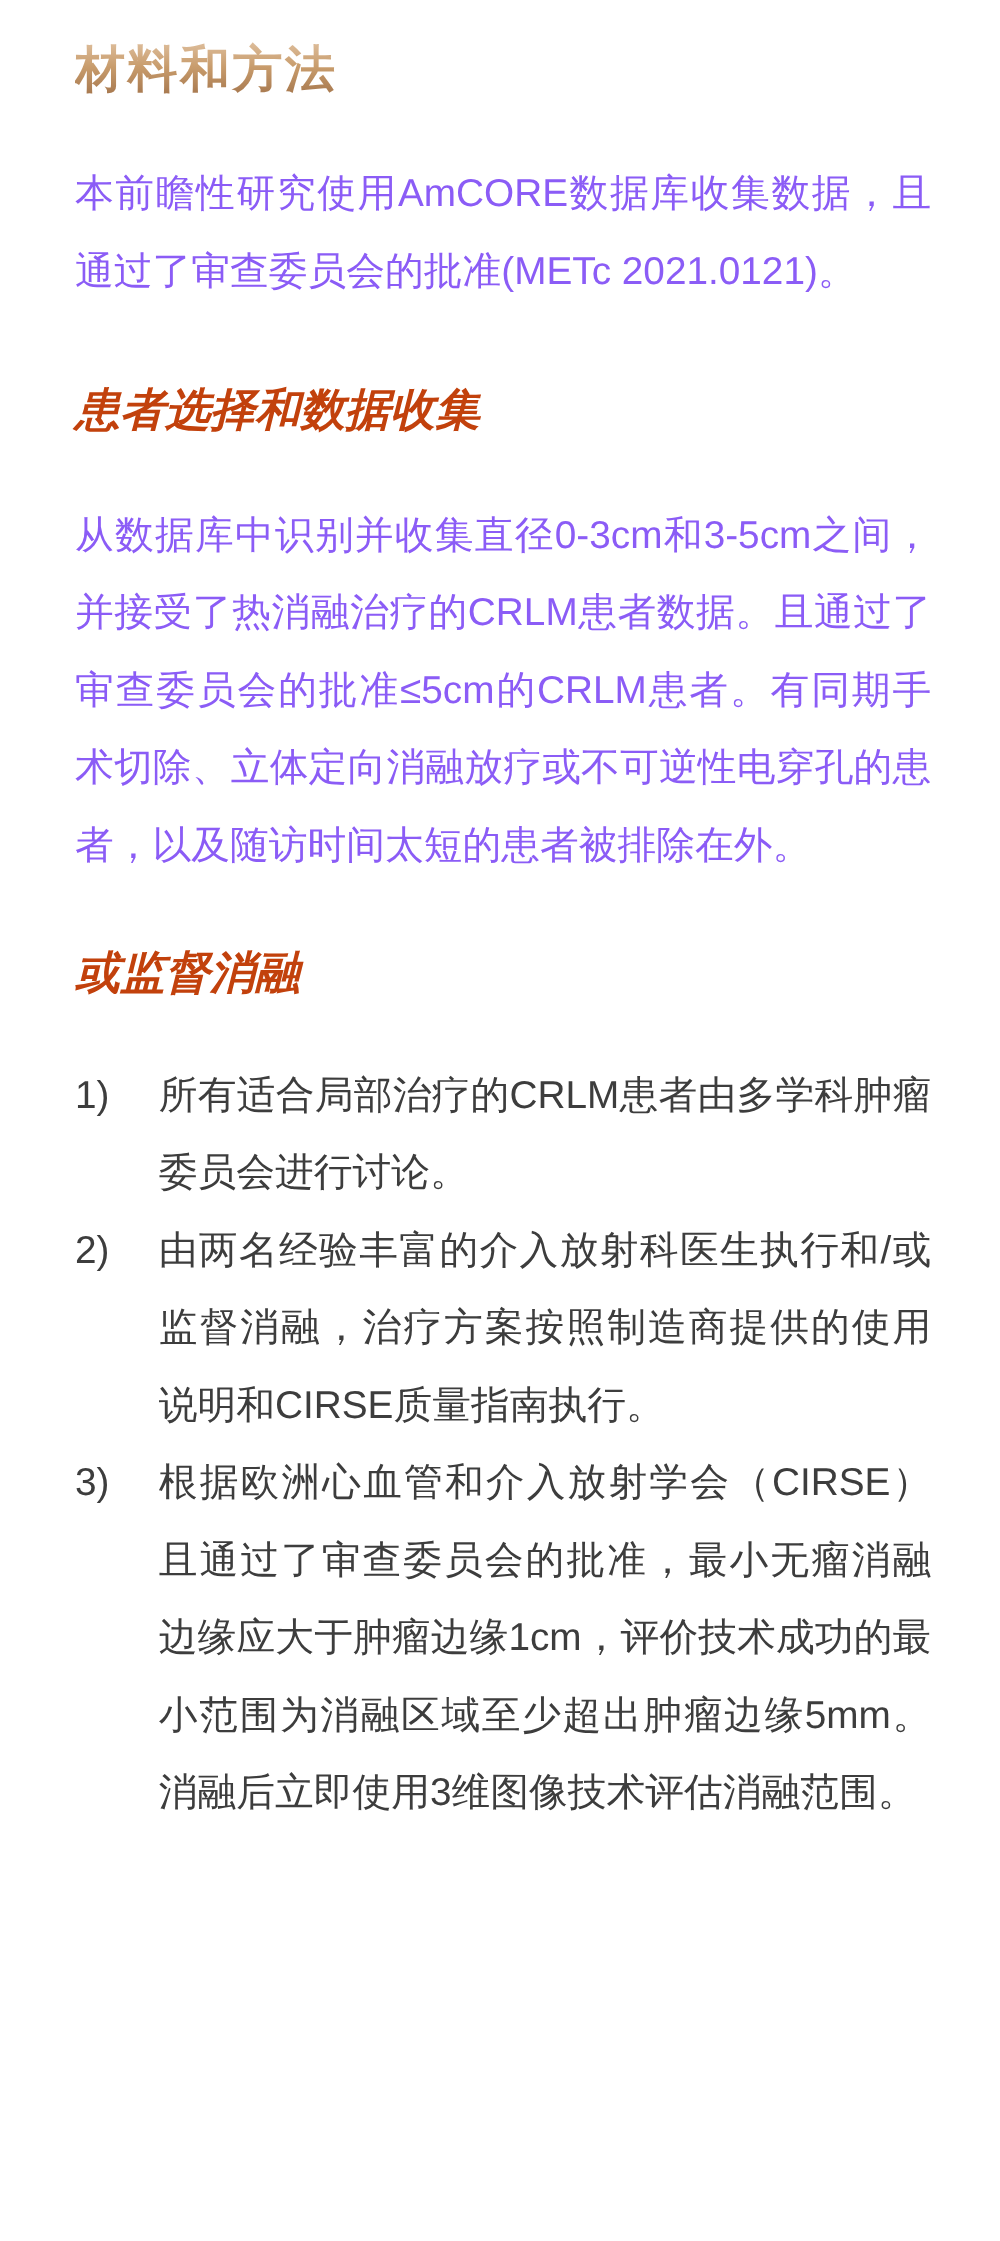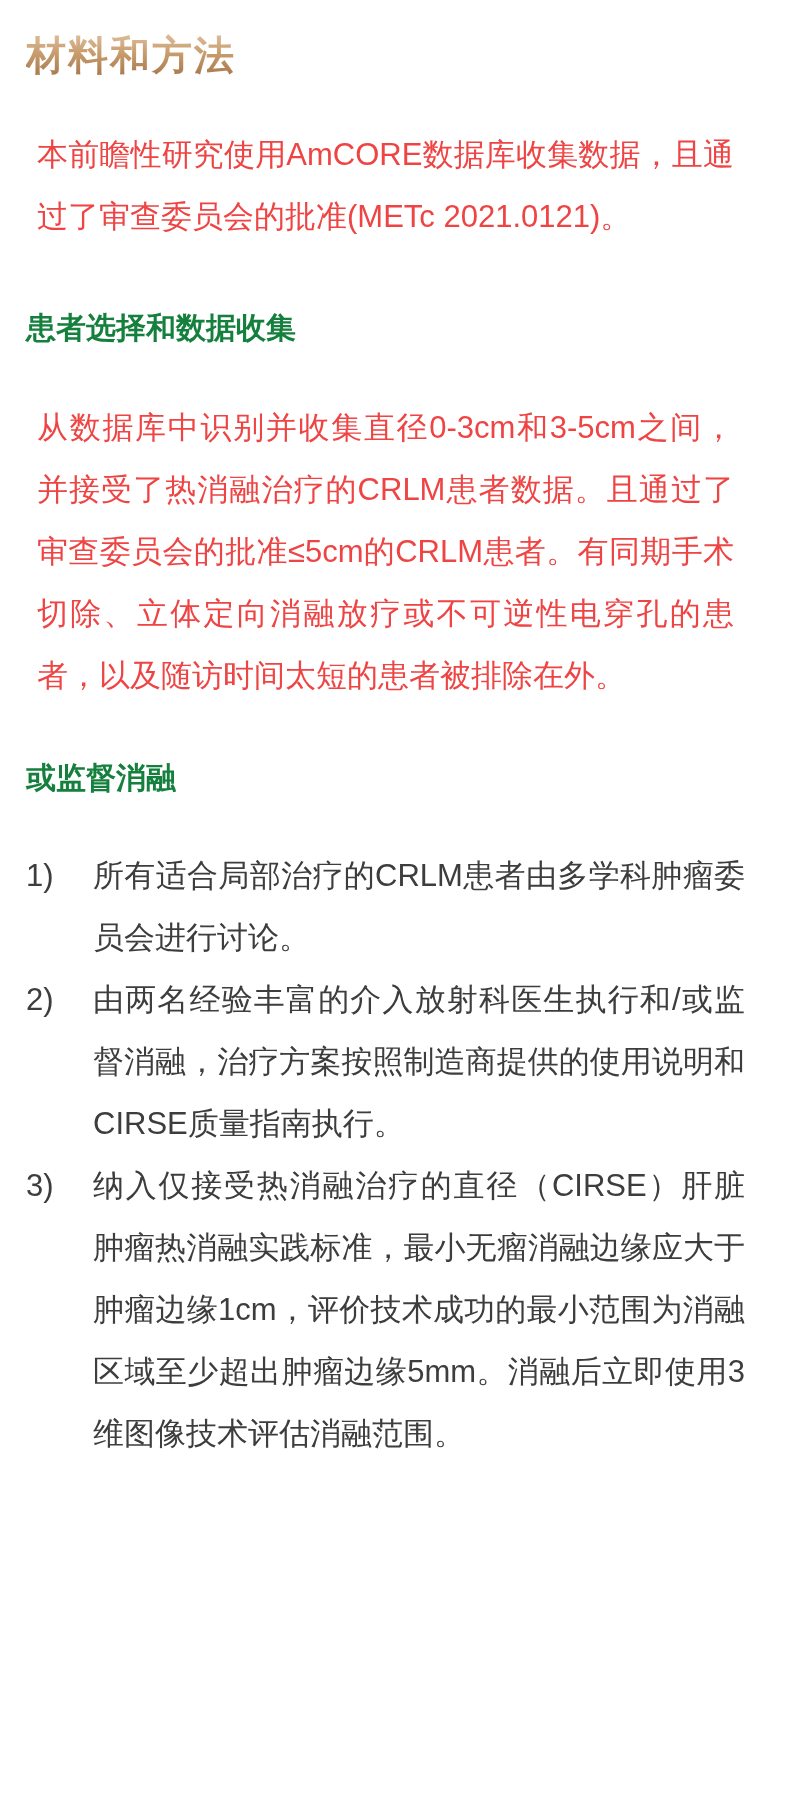--- a/index.html
+++ b/index.html
@@ -10,21 +10,21 @@
   body {
     width: 800px;
     font-family: "Liberation Sans", "DejaVu Sans", sans-serif;
     color: #3d3d3d;
     -webkit-font-smoothing: antialiased;
   }
   .page {
     box-sizing: border-box;
     width: 800px;
     min-height: 1793px;
-    padding: 32px 55px 22px 26px;
+    padding: 32px 55px 22px 60px;
     background: #ffffff;
   }
   
   .gold-heading {
     margin: 0;
     font-family: "Liberation Serif", "DejaVu Serif", serif;
     font-size: 40px;
     line-height: 48px;
     font-weight: 700;
     letter-spacing: 2px;
@@ -37,36 +37,37 @@
       background-clip: text;
       color: transparent;
     }
   }
   .gold-heading.followup {
     margin-top: 72px;
   }
   
   .sub-heading {
     margin: 0;
-    font-size: 30px;
+    font-size: 36px;
     line-height: 36px;
     font-weight: 700;
-    color: #15803d;
+    color: #c2410c;
+    font-style: italic;
   }
   .sub-heading.selection { margin-top: 62px; }
   .sub-heading.procedure { margin-top: 53px; }
   
   .body-text {
-    margin: 11px;
+    margin: 0;
     font-size: 31px;
     line-height: 62px;
     text-align: justify;
     text-justify: inter-character;
     -webkit-text-justify: inter-character;
-    color: #ef4444;
+    color: #8b5cf6;
   }
   .para-database { margin-top: 44px; }
   .para-selection { margin-top: 51px; }
   
   .procedure-list {
     list-style: none;
     margin: 49px 0 0 0;
     padding: 0;
   }
   .procedure-list li {
@@ -104,18 +105,18 @@
     <li>
       <span class="marker">1)</span>
       <span>所有适合局部治疗的CRLM患者由多学科肿瘤委员会进行讨论。</span>
     </li>
     <li>
       <span class="marker">2)</span>
       <span>由两名经验丰富的介入放射科医生执行和/或监督消融，治疗方案按照制造商提供的使用说明和CIRSE质量指南执行。</span>
     </li>
     <li>
       <span class="marker">3)</span>
-      <span>纳入仅接受热消融治疗的直径（CIRSE）肝脏肿瘤热消融实践标准，最小无瘤消融边缘应大于肿瘤边缘1cm，评价技术成功的最小范围为消融区域至少超出肿瘤边缘5mm。消融后立即使用3维图像技术评估消融范围。</span>
+      <span>根据欧洲心血管和介入放射学会（CIRSE）且通过了审查委员会的批准，最小无瘤消融边缘应大于肿瘤边缘1cm，评价技术成功的最小范围为消融区域至少超出肿瘤边缘5mm。消融后立即使用3维图像技术评估消融范围。</span>
     </li>
   </ol>
 
 
 </main>
 
 </body></html>

